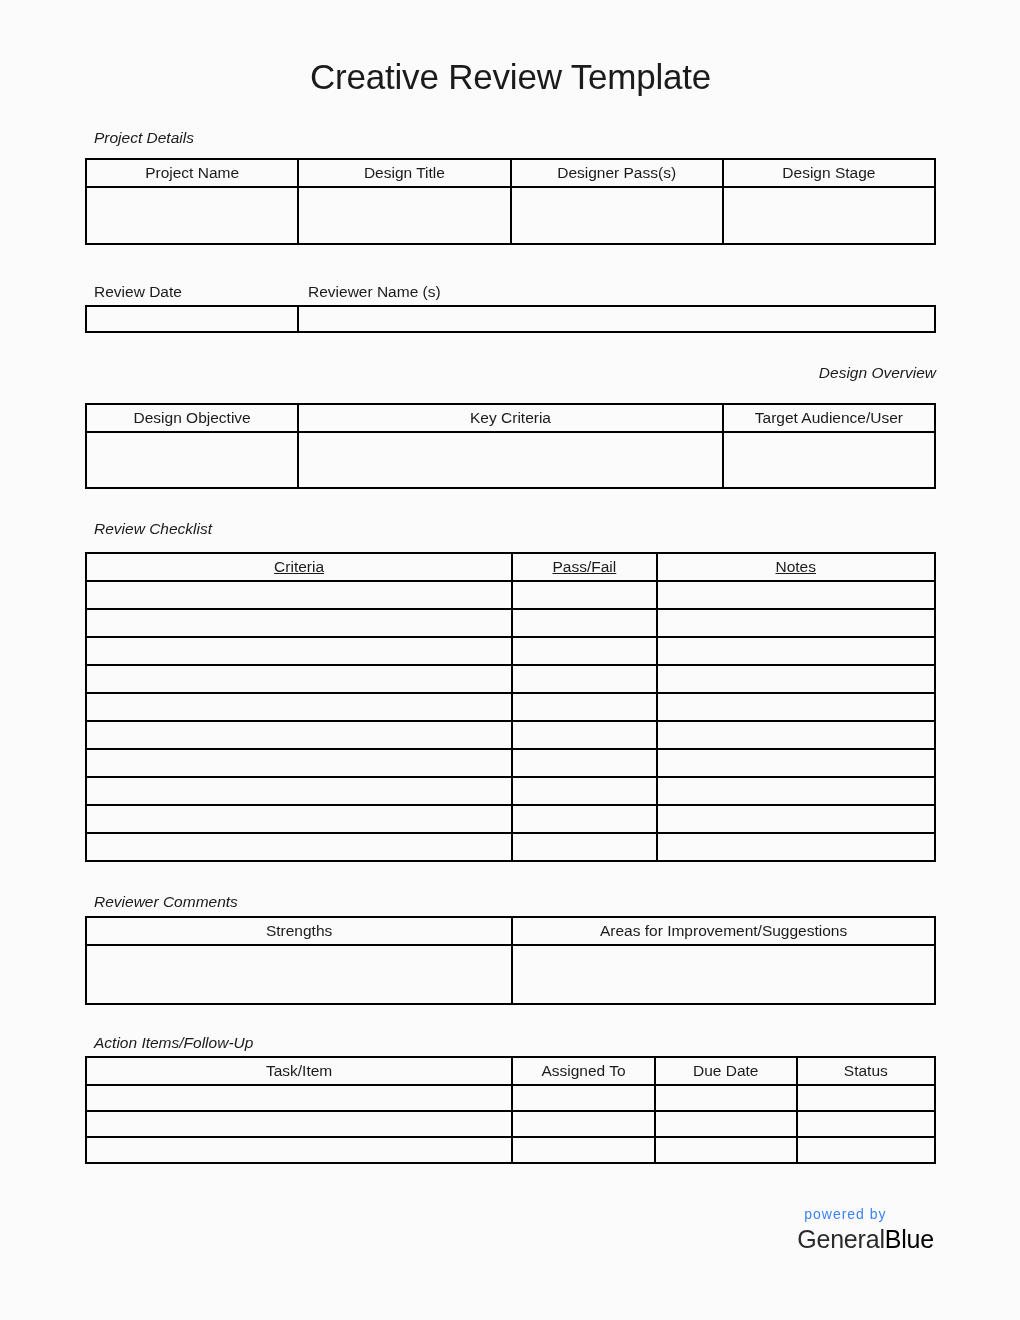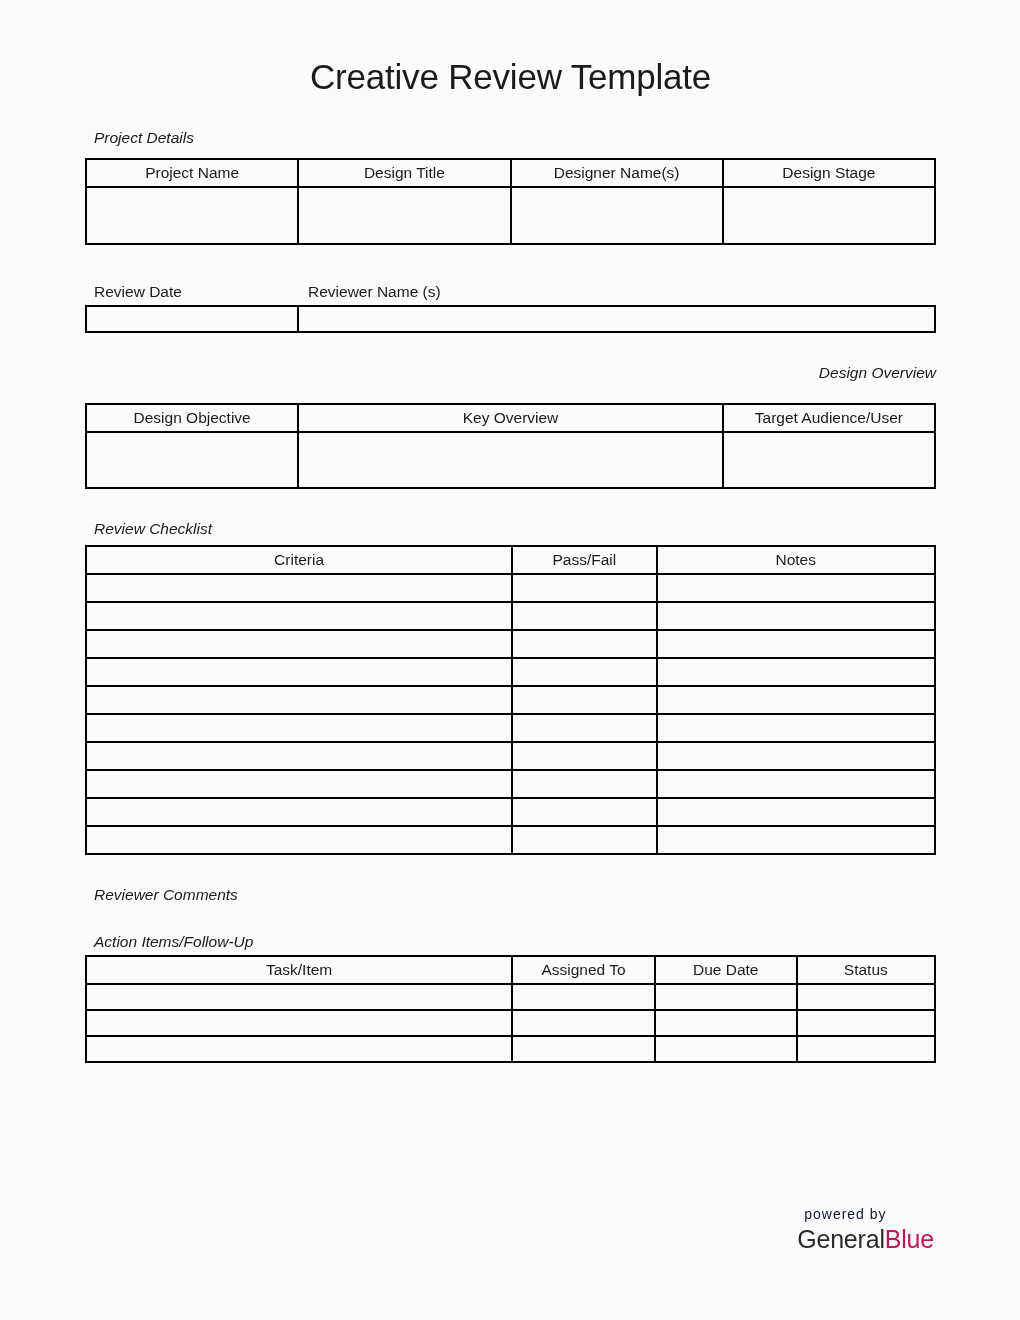--- a/index.html
+++ b/index.html
@@ -60,69 +60,69 @@
     height: 28px;
   }
   td { padding: 0; }
 
   .t-project    { margin-top: 11px; }
   .t-project td    { height: 57px; }
   .t-reviewinfo { margin-top: 4px; }
   .t-reviewinfo td { height: 26px; }
   .t-overview   { margin-top: 21px; }
   .t-overview td   { height: 56px; }
-  .t-checklist  { margin-top: 7px; }
+  .t-checklist  { margin-top: 14px; text-decoration: underline; }
   .t-checklist td  { height: 28px; }
   .t-comments   { margin-top: 5px; }
   .t-comments td   { height: 59px; }
   .t-actions    { margin-top: 4px; }
   .t-actions td    { height: 26px; }
 
   .footer {
     position: absolute;
     top: 1206px;
     right: 86px;
     text-align: left;
   }
   .powered-by {
-    color: #0f172a;
+    color: #3b82f6;
     font-size: 14px;
     letter-spacing: 1px;
     padding-left: 7px;
     line-height: 17px;
   }
   .brand {
     font-size: 25px;
     line-height: 30px;
     margin-top: 1px;
     color: #2b2b2b;
     letter-spacing: -0.2px;
   }
-  .brand-blue { color: #be185d; }
+  .brand-blue { color: #000000; }
 </style>
 </head>
 <body>
 
 <div class="content">
 
   <h1 class="page-title">Creative Review Template</h1>
 
   <div class="section-label sl-project">Project Details</div>
   <table class="t-project">
     <colgroup>
         <col style="width:25%">
         <col style="width:25%">
         <col style="width:25%">
         <col style="width:25%">
       </colgroup>
     <thead>
       <tr>
         <th>Project Name</th>
         <th>Design Title</th>
-        <th>Designer Name(s)</th>
+        <th>Designer Pass(s)</th>
         <th>Design Stage</th>
       </tr>
     </thead>
     <tbody>
         <tr>
           <td></td>
           <td></td>
           <td></td>
           <td></td>
         </tr>
@@ -149,21 +149,21 @@
   <div class="section-label sl-overview">Design Overview</div>
   <table class="t-overview">
     <colgroup>
         <col style="width:25%">
         <col style="width:50%">
         <col style="width:25%">
       </colgroup>
     <thead>
       <tr>
         <th>Design Objective</th>
-        <th>Key Overview</th>
+        <th>Key Criteria</th>
         <th>Target Audience/User</th>
       </tr>
     </thead>
     <tbody>
         <tr>
           <td></td>
           <td></td>
           <td></td>
         </tr>
       </tbody>
@@ -231,20 +231,38 @@
         </tr>
         <tr>
           <td></td>
           <td></td>
           <td></td>
         </tr>
       </tbody>
   </table>
 
   <div class="section-label sl-comments">Reviewer Comments</div>
+  <table class="t-comments">
+    <colgroup>
+        <col style="width:50.2%">
+        <col style="width:49.8%">
+      </colgroup>
+    <thead>
+      <tr>
+        <th>Strengths</th>
+        <th>Areas for Improvement/Suggestions</th>
+      </tr>
+    </thead>
+    <tbody>
+        <tr>
+          <td></td>
+          <td></td>
+        </tr>
+      </tbody>
+  </table>
 
   <div class="section-label sl-actions">Action Items/Follow-Up</div>
   <table class="t-actions">
     <colgroup>
         <col style="width:50.2%">
         <col style="width:16.8%">
         <col style="width:16.7%">
         <col style="width:16.3%">
       </colgroup>
     <thead>

